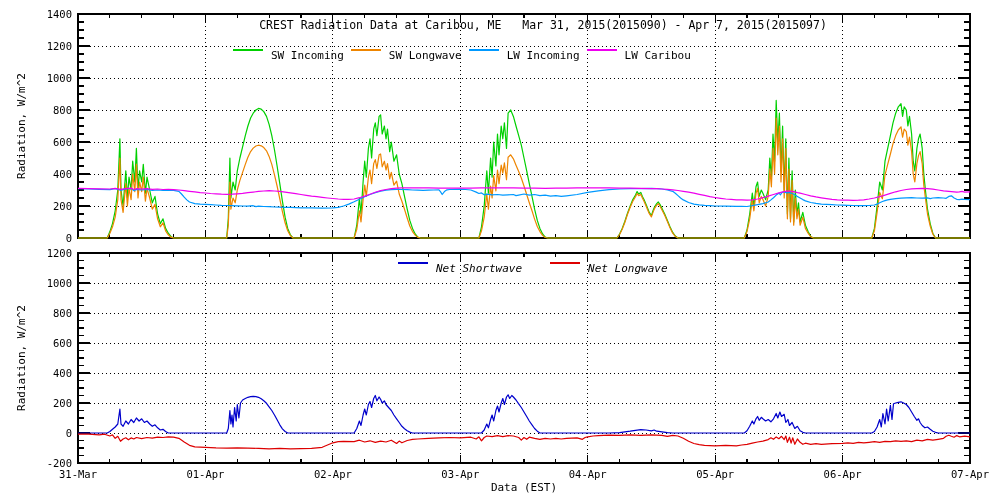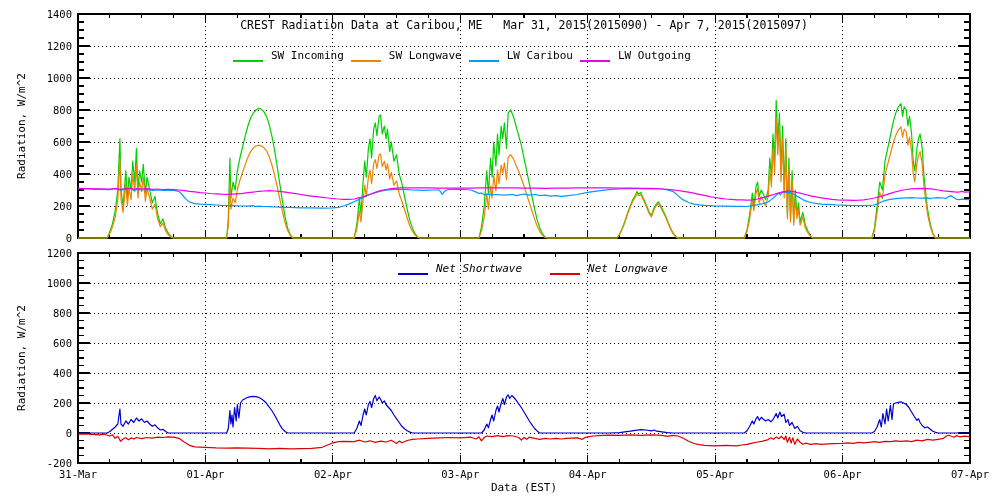--- a/index.html
+++ b/index.html
@@ -1,23 +1,23 @@
 <!DOCTYPE html>
 <html><head>
 <meta charset="utf-8">
 <style>
   html,body{margin:0;padding:0;background:#fff;}
   .figure{position:relative;width:1000px;height:500px;background:#ffffff;
           font-family:"DejaVu Sans Mono",monospace;color:#000;overflow:hidden;}
   .title{position:absolute;left:78px;top:18px;width:892px;text-align:center;
-         font-size:11.5px;white-space:pre;letter-spacing:0;}
+         font-size:11.5px;white-space:pre;letter-spacing:0;padding-left:19px;}
   .legend{position:absolute;display:flex;align-items:center;}
   .legend-top{left:233px;top:49px;gap:7px;}
   .legend-bottom{left:398px;top:262px;gap:28px;font-style:italic;}
-  .legend-item{display:flex;align-items:flex-end;}
+  .legend-item{display:flex;align-items:flex-start;}
   .swatch{display:inline-block;width:30px;height:2px;margin-right:8px;}
   .legend-label{font-size:11px;white-space:pre;}
   .ylab{position:absolute;font-size:11px;white-space:nowrap;
         transform:translate(-50%,-50%) rotate(-90deg);}
   .xlab{position:absolute;left:78px;top:481px;width:892px;text-align:center;font-size:11px;}
   svg.plot{position:absolute;left:0;top:0;}
   .grid{stroke:#000;stroke-width:1;stroke-dasharray:1 3;shape-rendering:crispEdges;}
   .tick{stroke:#000;stroke-width:1.2;shape-rendering:crispEdges;}
   .frame{fill:none;stroke:#000;stroke-width:1.5;shape-rendering:crispEdges;}
   .ticklab{font-family:"DejaVu Sans Mono",monospace;font-size:10.5px;fill:#000;}
@@ -329,25 +329,25 @@
     <div class="legend-item">
       <span class="swatch" style="background-color: rgb(0, 208, 0);"></span>
       <span class="legend-label">SW Incoming</span>
     </div>
     <div class="legend-item">
       <span class="swatch" style="background-color: rgb(238, 133, 0);"></span>
       <span class="legend-label">SW Longwave</span>
     </div>
     <div class="legend-item">
       <span class="swatch" style="background-color: rgb(0, 153, 255);"></span>
+      <span class="legend-label">LW Incoming</span>
+    </div>
+    <div class="legend-item">
+      <span class="swatch" style="background-color: rgb(238, 0, 238);"></span>
       <span class="legend-label">LW Caribou</span>
-    </div>
-    <div class="legend-item">
-      <span class="swatch" style="background-color: rgb(238, 0, 238);"></span>
-      <span class="legend-label">LW Outgoing</span>
     </div>
   </div>
 
   <div class="legend legend-bottom">
     <div class="legend-item">
       <span class="swatch" style="background-color: rgb(0, 0, 204);"></span>
       <span class="legend-label">Net Shortwave</span>
     </div>
     <div class="legend-item">
       <span class="swatch" style="background-color: rgb(221, 0, 0);"></span>

